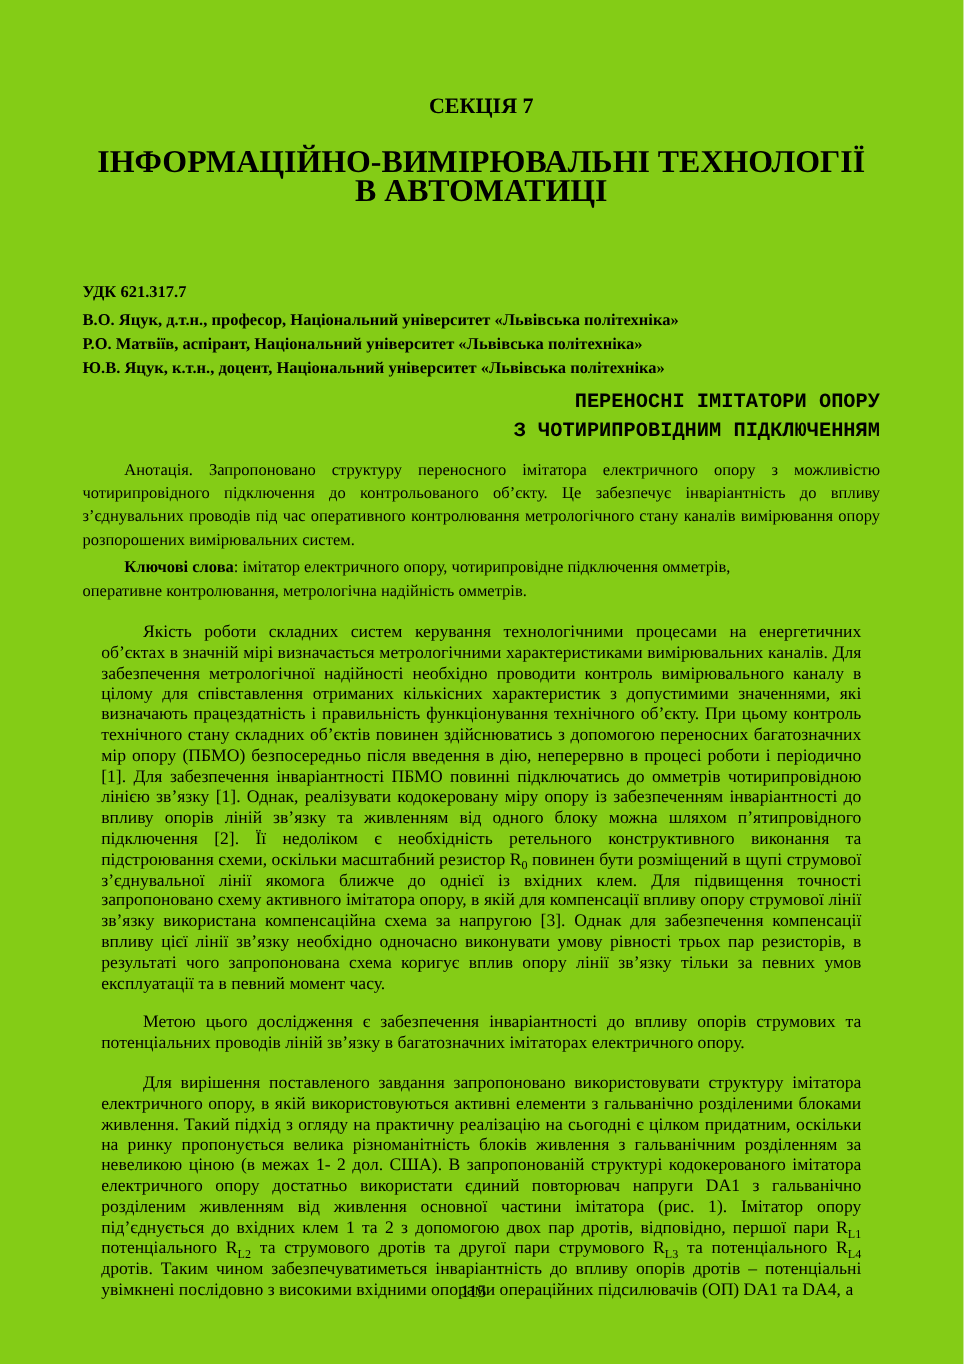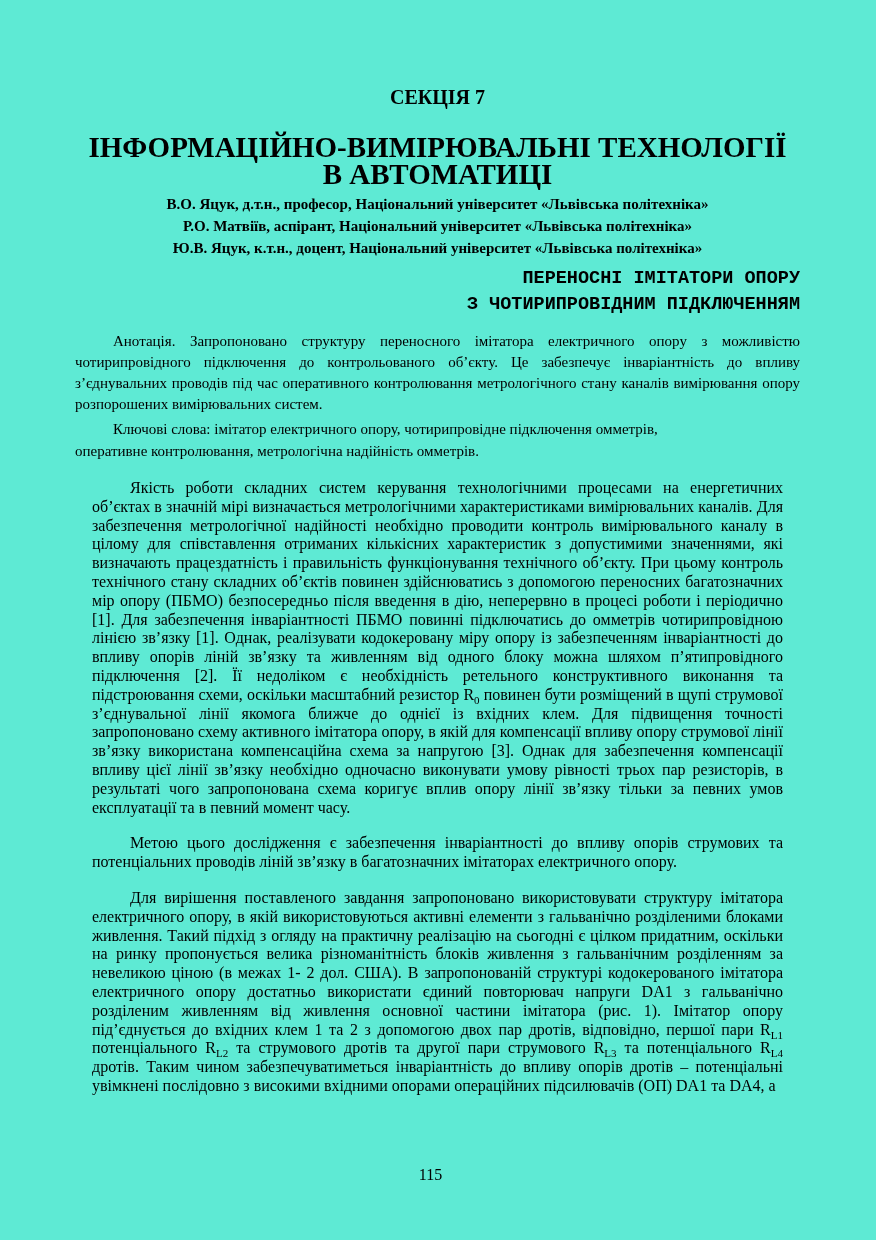--- a/index.html
+++ b/index.html
@@ -4,21 +4,21 @@
 <style>
   html, body {
     margin: 0;
     padding: 0;
     background: #ffffff;
   }
   .page {
     position: relative;
     width: 876px;
     height: 1240px;
-    background: #5eead4;
+    background: #84cc16;
     color: #000000;
     font-family: "Liberation Serif", "DejaVu Serif", serif;
     overflow: hidden;
     box-sizing: border-box;
   }
   .content {
     box-sizing: border-box;
     padding: 86px 76px 0 75px;
   }
   .section-label {
@@ -35,21 +35,21 @@
     line-height: 27px;
     margin: 26px 0 0 0;
   }
   .udc {
     font-weight: bold;
     font-size: 15px;
     line-height: 17px;
     margin: 70px 0 0 0;
   }
   .authors {
-    text-align: center;
+    text-align: left;
     font-weight: bold;
     font-size: 15px;
     line-height: 22px;
     margin: 5px 0 0 0;
   }
   .paper-title {
     text-align: right;
     font-weight: bold;
     font-size: 18.5px;
     line-height: 25.5px;
@@ -65,21 +65,21 @@
     text-indent: 38px;
   }
   .keywords {
     margin: 4px 0 0 0;
     font-size: 15px;
     line-height: 21.5px;
     text-align: left;
     text-indent: 38px;
   }
   .keywords .kw-label {
-    font-weight: normal;
+    font-weight: bold;
     margin-top: 14px;
   }
   .keywords .kw-text {
     white-space: pre-wrap;
   }
   .body-par {
     margin: 17px;
     font-size: 16px;
     line-height: 18.8px;
     text-align: justify;
@@ -108,20 +108,21 @@
 <div class="page">
   <div class="content">
 
     <h1 class="section-label">СЕКЦІЯ 7</h1>
 
     <h2 class="section-title">
       <span>ІНФОРМАЦІЙНО-ВИМІРЮВАЛЬНІ ТЕХНОЛОГІЇ</span><br>
       <span>В АВТОМАТИЦІ</span>
     </h2>
 
+    <p class="udc">УДК 621.317.7</p>
 
     <div class="authors">
       <div>В.О. Яцук, д.т.н., професор, Національний університет «Львівська політехніка»</div>
       <div>Р.О. Матвіїв, аспірант, Національний університет «Львівська політехніка»</div>
       <div>Ю.В. Яцук, к.т.н., доцент, Національний університет «Львівська політехніка»</div>
     </div>
 
     <h3 class="paper-title">
       <span>ПЕРЕНОСНІ ІМІТАТОРИ ОПОРУ</span><br>
       <span>З ЧОТИРИПРОВІДНИМ ПІДКЛЮЧЕННЯМ</span>

